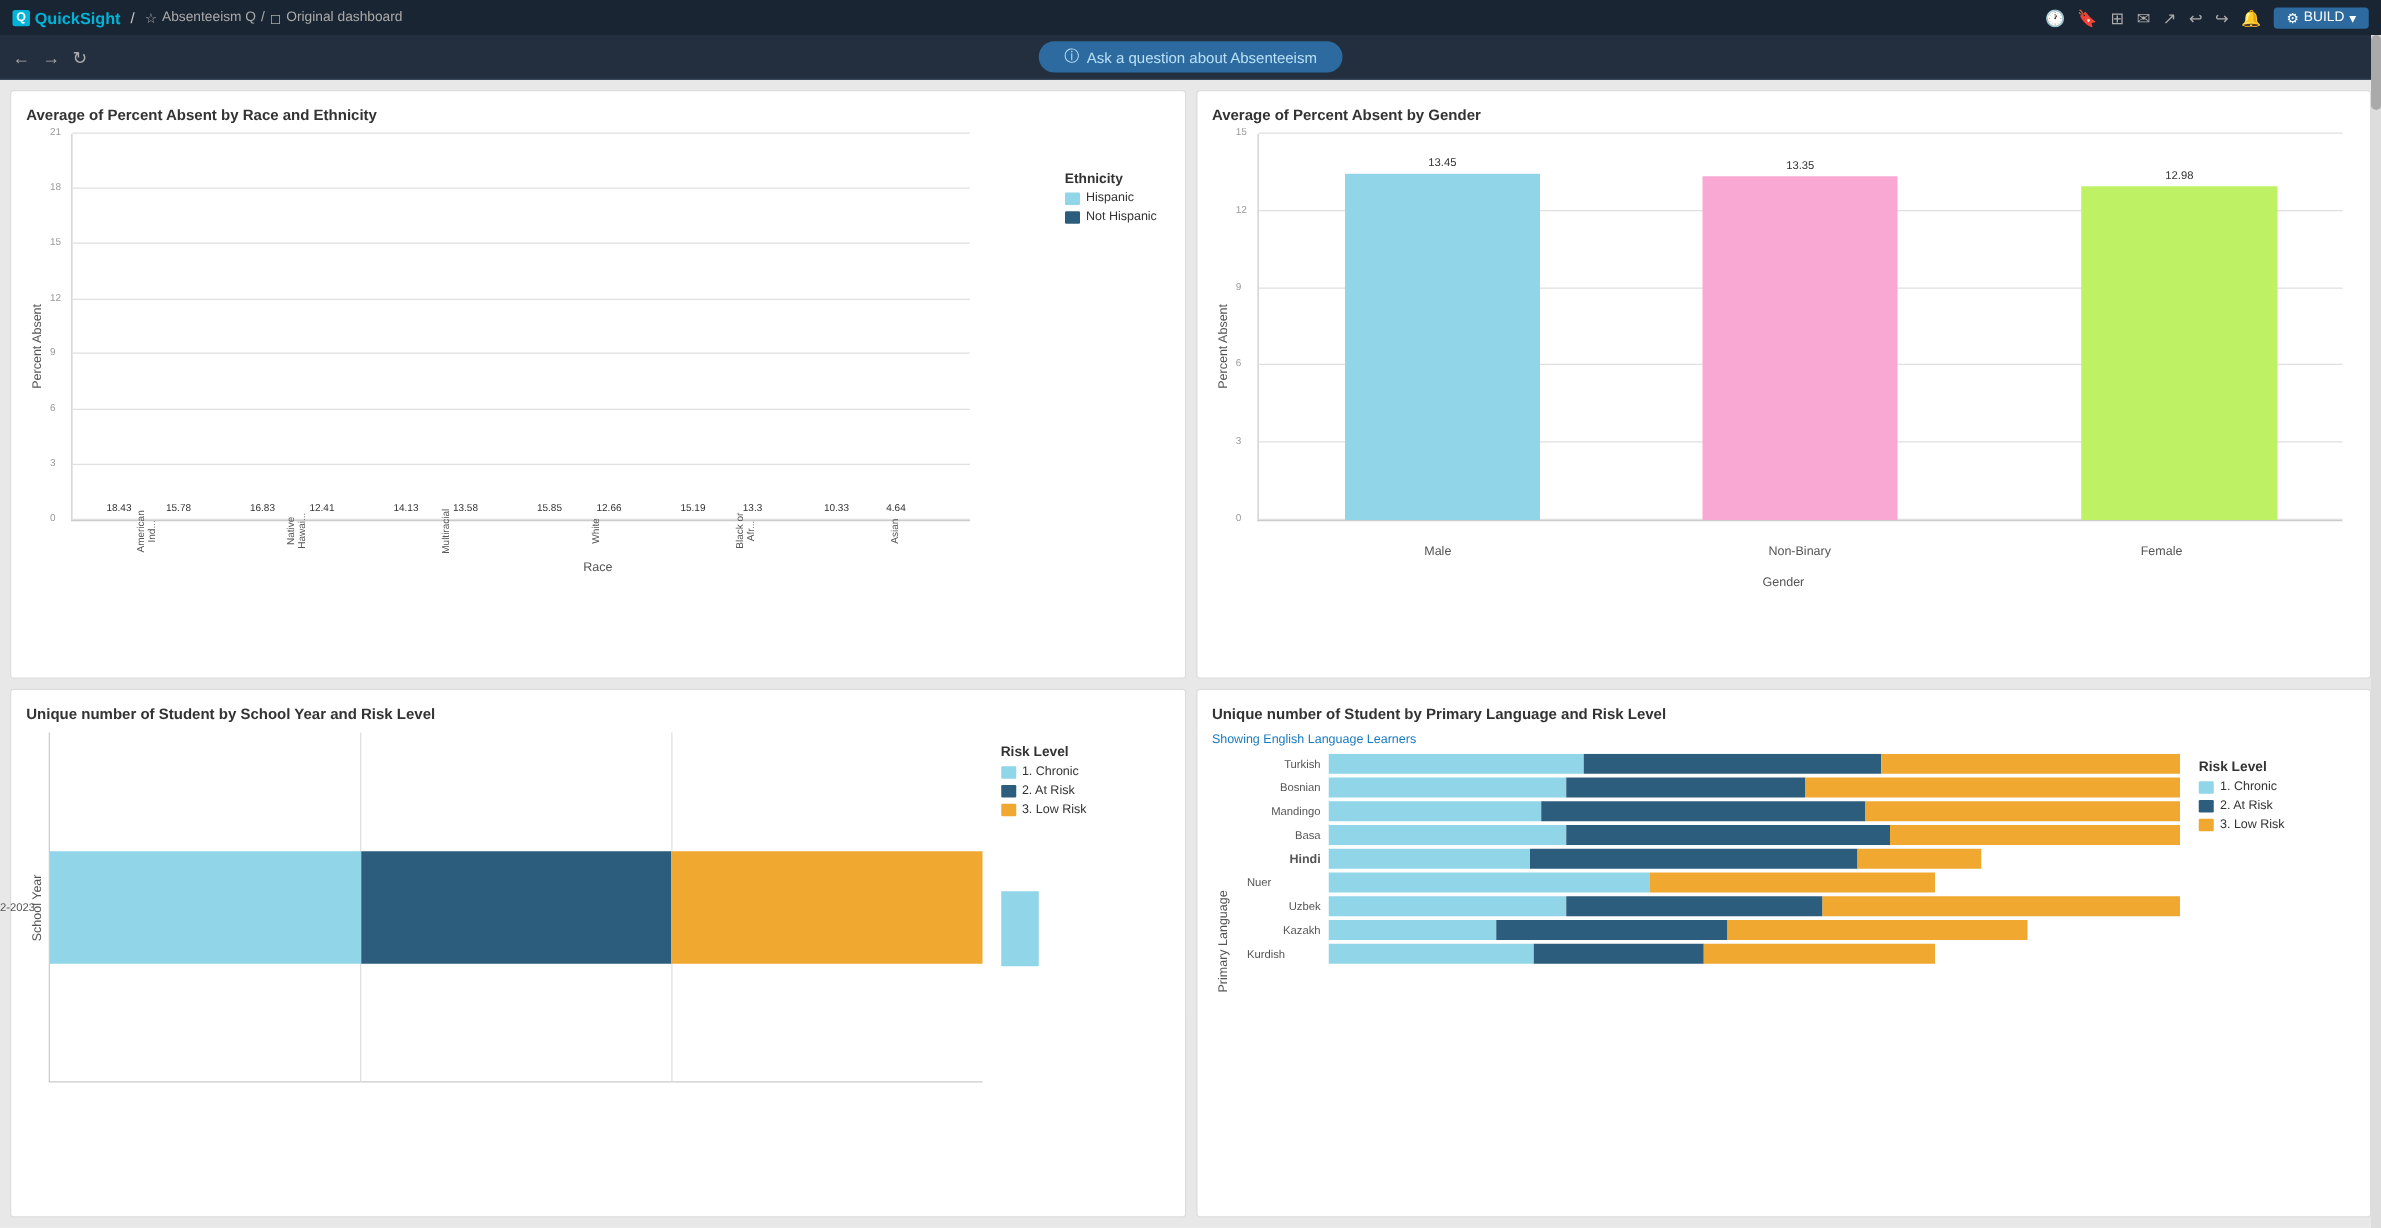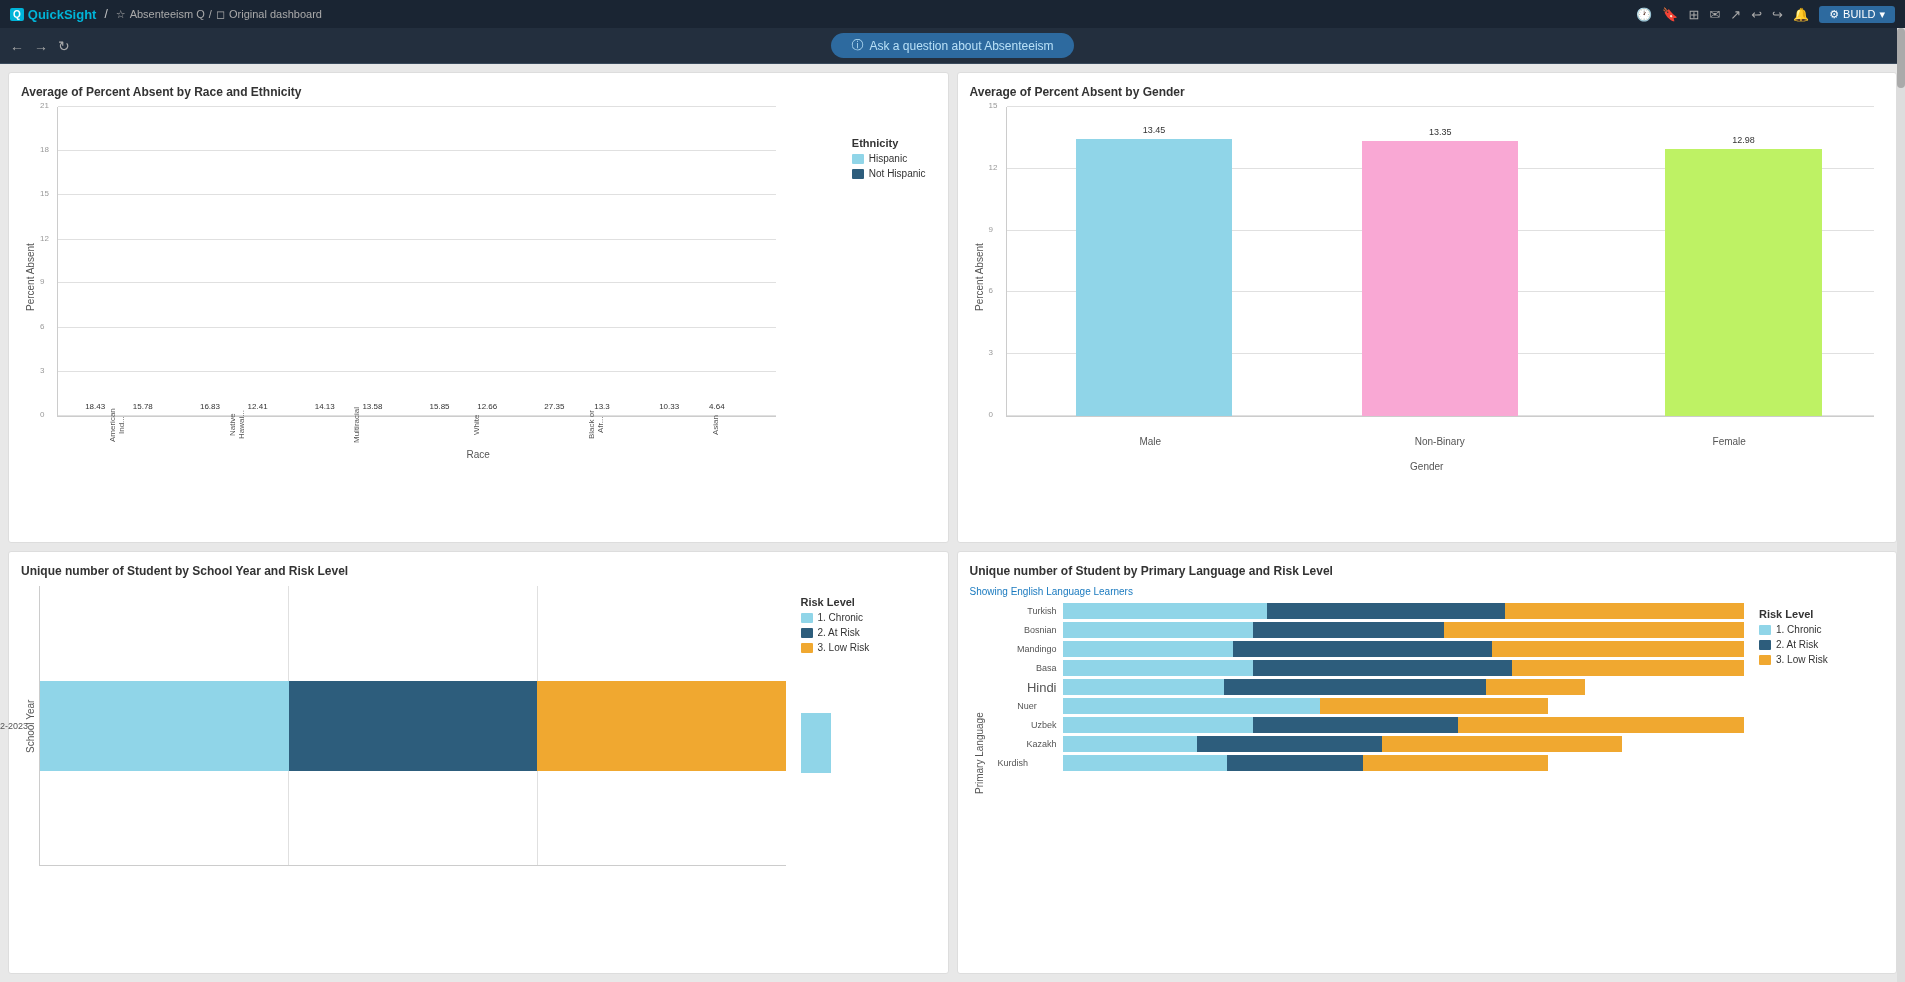--- a/index.html
+++ b/index.html
@@ -250,21 +250,21 @@
             <div style="background:#90d5e8; flex:1; height:75.5%; position:relative;">
               <span style="position:absolute; top:-14px; font-size:8px; color:#333; left:50%; transform:translateX(-50%); white-space:nowrap;">15.85</span>
             </div>
             <div style="background:#2d5d7c; flex:1; height:60.3%; position:relative;">
               <span style="position:absolute; top:-14px; font-size:8px; color:#333; left:50%; transform:translateX(-50%); white-space:nowrap;">12.66</span>
             </div>
           </div>
 
           <div style="position:absolute; bottom:0; left:66%; width:13%; display:flex; align-items:flex-end; gap:2px;">
             <div style="background:#90d5e8; flex:1; height:72.3%; position:relative;">
-              <span style="position:absolute; top:-14px; font-size:8px; color:#333; left:50%; transform:translateX(-50%); white-space:nowrap;">27.35</span>
+              <span style="position:absolute; top:-14px; font-size:8px; color:#333; left:50%; transform:translateX(-50%); white-space:nowrap;">15.19</span>
             </div>
             <div style="background:#2d5d7c; flex:1; height:63.3%; position:relative;">
               <span style="position:absolute; top:-14px; font-size:8px; color:#333; left:50%; transform:translateX(-50%); white-space:nowrap;">13.3</span>
             </div>
           </div>
 
           <div style="position:absolute; bottom:0; left:82%; width:13%; display:flex; align-items:flex-end; gap:2px;">
             <div style="background:#90d5e8; flex:1; height:49.2%; position:relative;">
               <span style="position:absolute; top:-14px; font-size:8px; color:#333; left:50%; transform:translateX(-50%); white-space:nowrap;">10.33</span>
             </div>
@@ -453,30 +453,30 @@
           <div class="h-bar-row" style="display:flex; align-items:center; margin-bottom:3px;">
             <div style="width:65px; font-size:9px; color:#555; text-align:right; padding-right:6px; flex-shrink:0;">Basa</div>
             <div style="display:flex; height:16px; flex:1;">
               <div style="background:#90d5e8; width:28%;"></div>
               <div style="background:#2d5d7c; width:38%;"></div>
               <div style="background:#f0a830; width:34%;"></div>
             </div>
           </div>
 
           <div class="h-bar-row" style="display:flex; align-items:center; margin-bottom:3px;">
-            <div style="width:65px; font-size:13px; color:#555; text-align:right; padding-right:6px; flex-shrink:0;">Hindi</div>
+            <div style="width:65px; font-size:10px; color:#555; text-align:right; padding-right:6px; flex-shrink:0;font-weight:bold;">Hindi</div>
             <div style="display:flex; height:16px; width:70%;">
               <div style="background:#90d5e8; width:31%;"></div>
               <div style="background:#2d5d7c; width:50%;"></div>
               <div style="background:#f0a830; width:19%;"></div>
             </div>
           </div>
 
           <div class="h-bar-row" style="display:flex; align-items:center; margin-bottom:3px;">
-            <div style="width:65px; font-size:9px; color:#555; text-align:center; padding-right:6px; flex-shrink:0;">Nuer</div>
+            <div style="width:65px; font-size:9px; color:#555; text-align:left; padding-right:6px; flex-shrink:0;">Nuer</div>
             <div style="display:flex; height:16px; width:65%;">
               <div style="background:#90d5e8; width:53%;"></div>
               <div style="background:#f0a830; width:47%;"></div>
             </div>
           </div>
 
           <div class="h-bar-row" style="display:flex; align-items:center; margin-bottom:3px;">
             <div style="width:65px; font-size:9px; color:#555; text-align:right; padding-right:6px; flex-shrink:0;">Uzbek</div>
             <div style="display:flex; height:16px; flex:1;">
               <div style="background:#90d5e8; width:28%;"></div>

